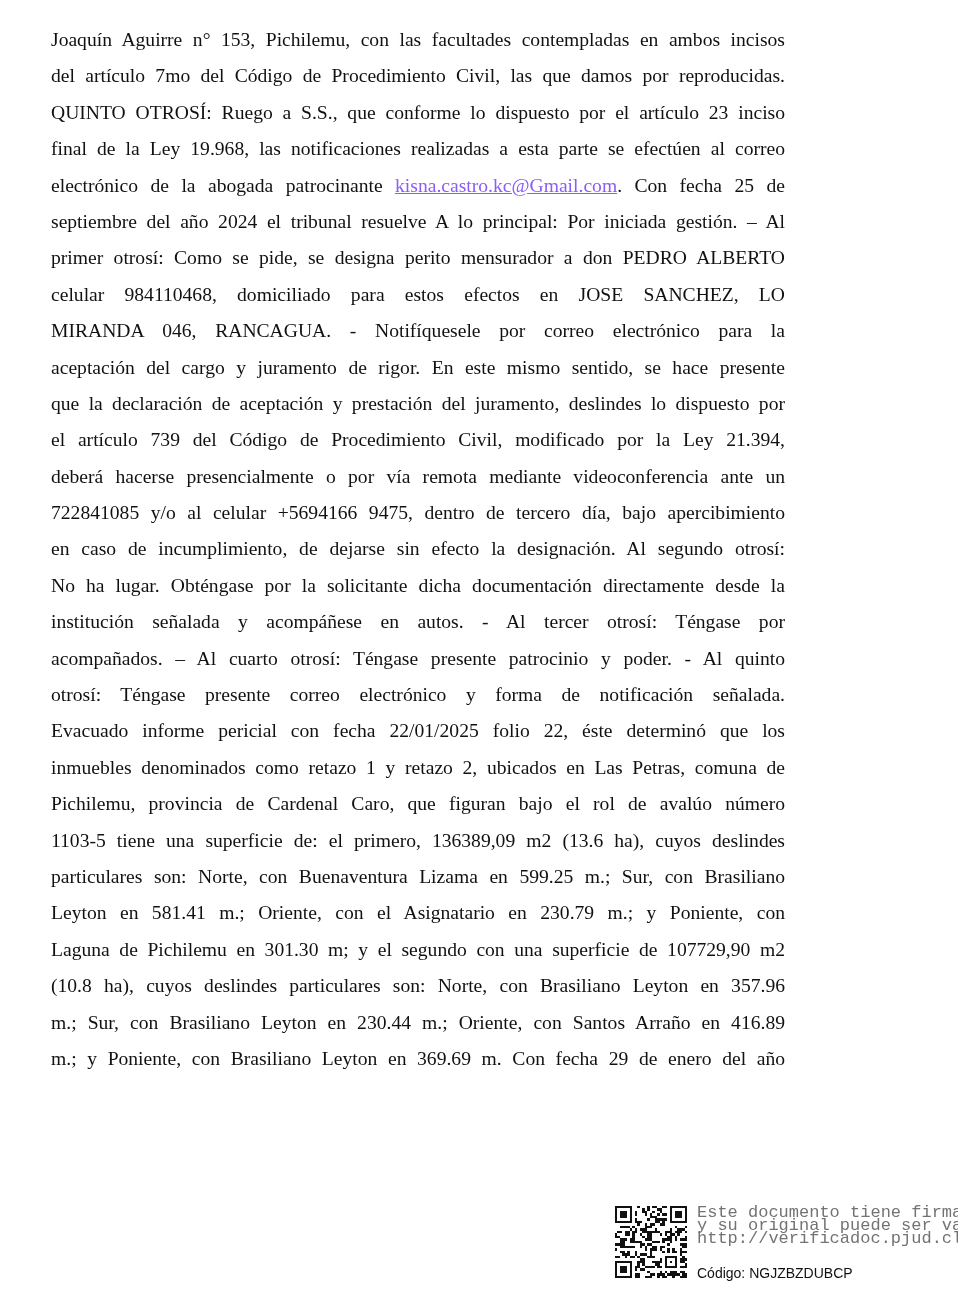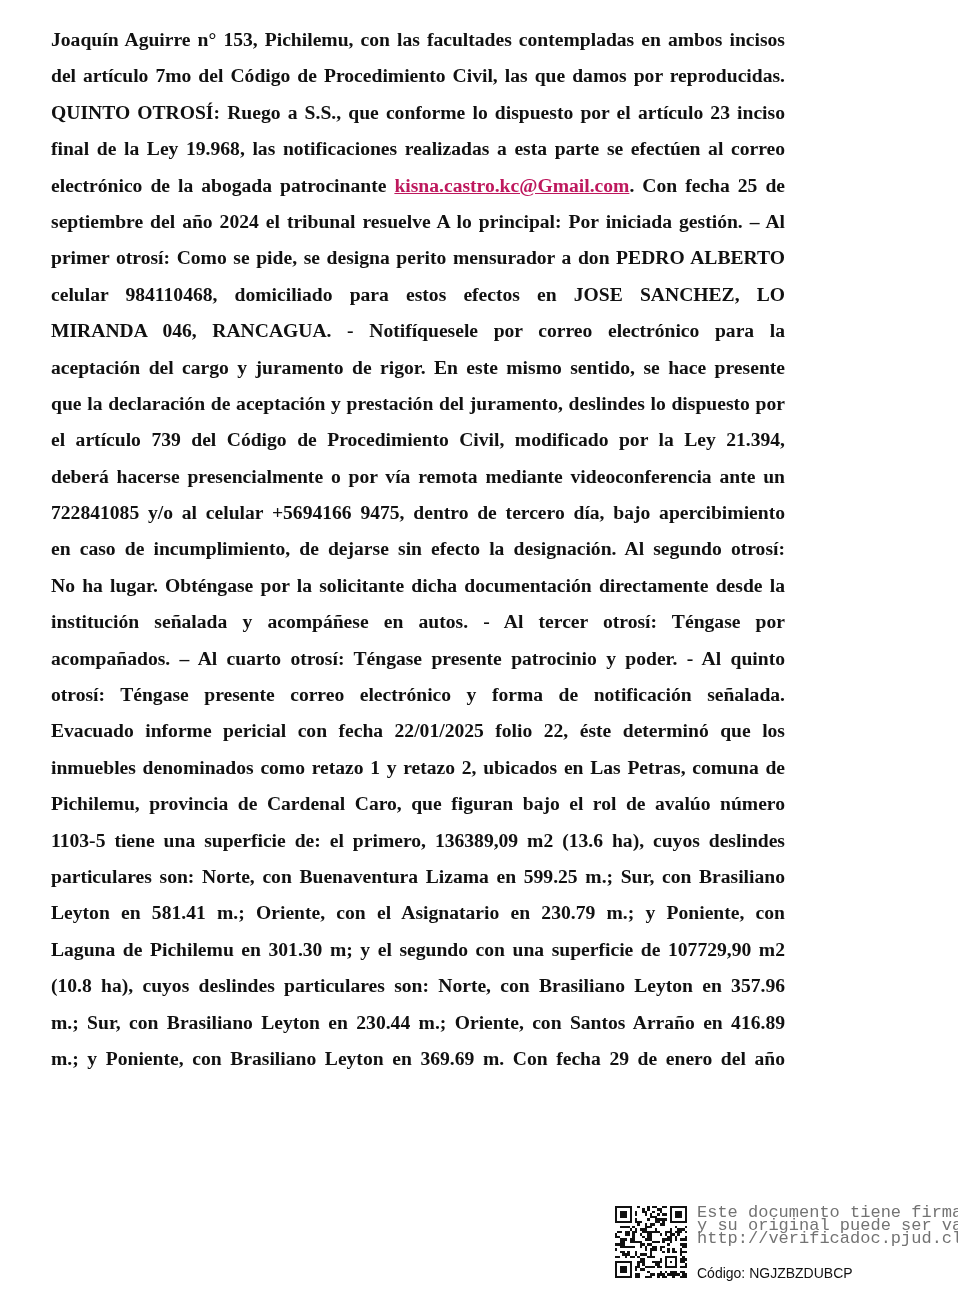--- a/index.html
+++ b/index.html
@@ -15,21 +15,20 @@
       font-family: "Liberation Serif", serif;
       color: #111111;
     }
     .page-body {
       position: absolute;
       left: 51px;
       top: 22px;
       width: 734px;
       font-size: 19.6px;
       line-height: 36.4px;
-      font-weight: bold;
     }
     .line {
       display: block;
       height: 36.4px;
       white-space: nowrap;
       text-align: justify;
       text-align-last: justify;
       overflow: hidden;
     }
     .line.last {
@@ -87,21 +86,21 @@
     }
   </style>
 </head>
 <body>
 
 <div class="page-body">
   <span class="line">Joaquín Aguirre n° 153, Pichilemu, con las facultades contempladas en ambos incisos</span>
   <span class="line">del artículo 7mo del Código de Procedimiento Civil, las que damos por reproducidas.</span>
   <span class="line">QUINTO OTROSÍ: Ruego a S.S., que conforme lo dispuesto por el artículo 23 inciso</span>
   <span class="line">final de la Ley 19.968, las notificaciones realizadas a esta parte se efectúen al correo</span>
-  <span class="line"><span>electrónico de la abogada patrocinante </span><a class="link-a" style="color: #be185d;">kisna.castro.kc@Gmail.com</a><span>. Con fecha 25 de</span></span>
+  <span class="line"><span>electrónico de la abogada patrocinante </span><a class="link-a" style="color: #8b5cf6;">kisna.castro.kc@Gmail.com</a><span>. Con fecha 25 de</span></span>
   <span class="line">septiembre del año 2024 el tribunal resuelve A lo principal: Por iniciada gestión. – Al</span>
   <span class="line">primer otrosí: Como se pide, se designa perito mensurador a don PEDRO ALBERTO</span>
   <span class="line">celular 984110468, domiciliado para estos efectos en JOSE SANCHEZ, LO</span>
   <span class="line">MIRANDA 046, RANCAGUA. - Notifíquesele por correo electrónico para la</span>
   <span class="line">aceptación del cargo y juramento de rigor. En este mismo sentido, se hace presente</span>
   <span class="line">que la declaración de aceptación y prestación del juramento, deslindes lo dispuesto por</span>
   <span class="line">el artículo 739 del Código de Procedimiento Civil, modificado por la Ley 21.394,</span>
   <span class="line">deberá hacerse presencialmente o por vía remota mediante videoconferencia ante un</span>
   <span class="line">722841085 y/o al celular +5694166 9475, dentro de tercero día, bajo apercibimiento</span>
   <span class="line">en caso de incumplimiento, de dejarse sin efecto la designación. Al segundo otrosí:</span>

